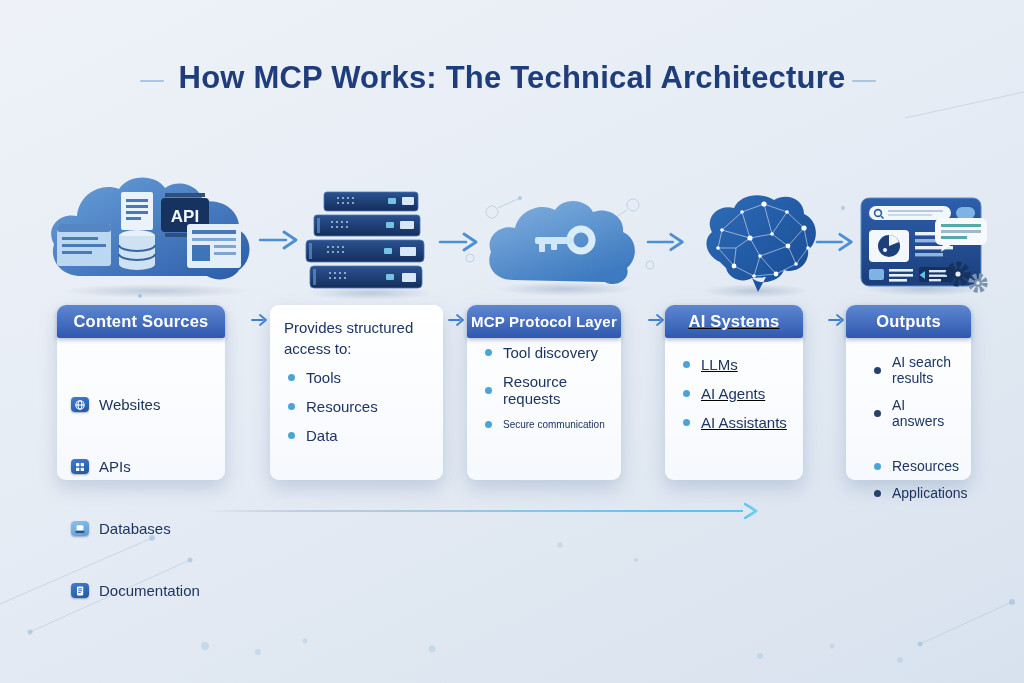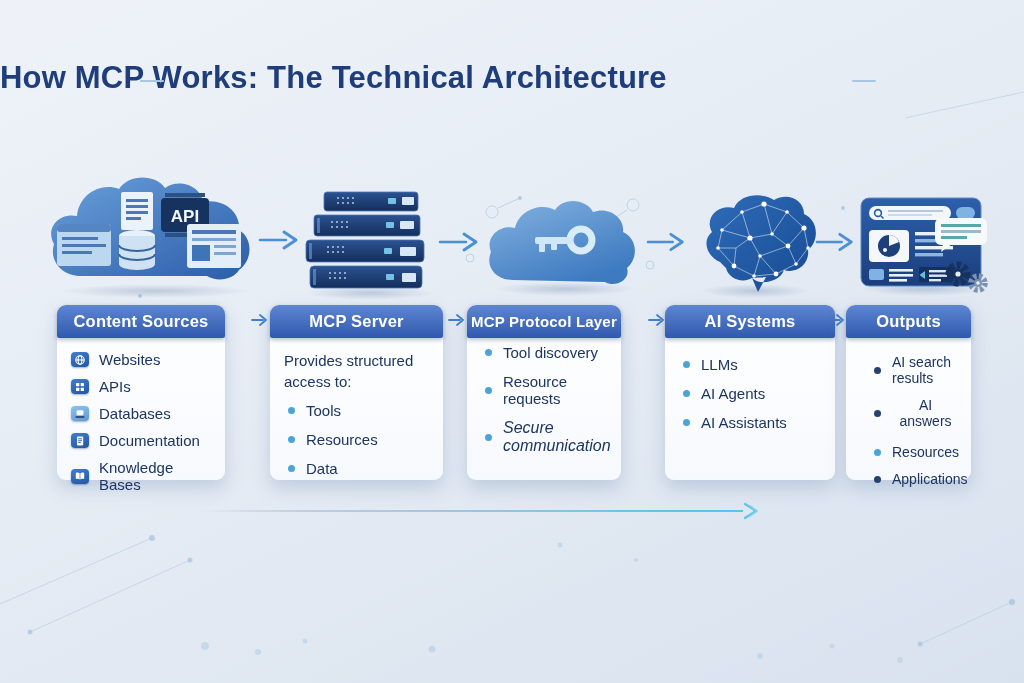--- a/index.html
+++ b/index.html
@@ -3,21 +3,21 @@
 <meta charset="utf-8">
 <style>
   html,body{margin:0;padding:0;}
   body{font-family:"Liberation Sans", sans-serif; background:#e9eef6;}
   #canvas{
     position:relative; width:1024px; height:683px; overflow:hidden;
     background:linear-gradient(155deg, var(--background-top,#eef2f8) 0%, #e7edf5 40%, var(--background-bottom,#d8e2ee) 100%);
   }
   
   .title{
-    position:absolute; left:0; top:60px; width:1024px; text-align:left;
+    position:absolute; left:0; top:60px; width:1024px; text-align:center;
     font-size:31px; font-weight:700; letter-spacing:.2px;
     color:var(--title,#1e3d7a);
   }
   .title-dash{position:absolute; top:80px; height:2px; background:#a9c6e2; border-radius:2px;}
   .dash-left{left:140px; width:24px;}
   .dash-right{left:852px; width:24px;}
   
   .flow-icon{position:absolute;}
   .icon-shadow{position:absolute; height:14px; border-radius:50%;
     background:radial-gradient(ellipse at center, rgba(90,120,160,.30), rgba(90,120,160,0) 70%);}
@@ -29,21 +29,21 @@
     box-shadow:0 8px 18px rgba(96,126,168,.28), 0 1px 0 rgba(255,255,255,.9) inset;
   }
   .card-header{
     height:33px; border-radius:9px 9px 2px 2px; display:flex; align-items:center; justify-content:center;
     background:linear-gradient(180deg, var(--header-gradient-start,#5e86d2) 0%, var(--header-gradient-end,#3059ae) 100%);
     box-shadow:0 2px 4px rgba(40,70,130,.35);
     color:var(--header-text,#fff); font-weight:700; font-size:16.5px; letter-spacing:.2px;
   }
   .card-header.small{font-size:15px;}
   .card-body{padding:13px 12px 0 14px; color:var(--body-text,#1d3560); font-size:15px; font-weight:500;}
-  .icon-row{display:flex; align-items:center; margin-bottom:10px;}
+  .icon-row{display:flex; align-items:center; margin-bottom:10px;margin-top:45px;}
   .tile{
     width:18px; height:15px; border-radius:4px; margin-right:10px; flex:0 0 auto;
     display:flex; align-items:center; justify-content:center;
     background:linear-gradient(160deg, var(--icon-tile-light,#3f7ecd) 0%, var(--icon-tile,#2356a5) 100%);
     box-shadow:0 1px 2px rgba(30,60,120,.4);
   }
   .bullet-row{display:flex; align-items:center; margin-bottom:12px;}
   .dot{width:7px; height:7px; border-radius:50%; margin:0 11px 0 4px; flex:0 0 auto;}
   .dot-blue{background:var(--bullet-blue,#4aa4da);}
   .dot-dark{background:var(--bullet-dark,#24416f);}
@@ -422,34 +422,24 @@
               <rect x="3" y="1.4" width="6.2" height="9.2" rx="1" fill="#fff"></rect>
               <g fill="#2356a5">
                 <rect x="4.2" y="3.4" width="3.8" height="0.9"></rect>
                 <rect x="4.2" y="5.3" width="3.8" height="0.9"></rect>
                 <rect x="4.2" y="7.2" width="2.6" height="0.9"></rect>
               </g>
             </svg>
         </span>
         <span>Documentation</span>
       </div>
-      <div class="icon-row">
-        <span class="tile">
-          <svg width="12" height="12" viewBox="0 0 12 12">
-              <path d="M6,3.4 C4.6,2.3 3,2.3 1.8,2.9 V9.1 C3,8.6 4.6,8.6 6,9.6 C7.4,8.6 9,8.6 10.2,9.1 V2.9 C9,2.3 7.4,2.3 6,3.4 Z" fill="#fff"></path>
-              <rect x="5.7" y="3.3" width="0.6" height="6" fill="#2356a5"></rect>
-            </svg>
-        </span>
-        <span>Knowledge Bases</span>
-      </div>
     </div>
   </div>
 
   <div class="card" style="left:270px; width:173px;">
-    <div class="card-header">MCP Server</div>
     <div class="card-body">
       <div class="intro">Provides structured access to:</div>
       <div class="bullet-row">
         <span class="dot dot-blue"></span>
         <span>Tools</span>
       </div>
       <div class="bullet-row">
         <span class="dot dot-blue"></span>
         <span>Resources</span>
       </div>
@@ -466,26 +456,26 @@
       <div class="bullet-row">
         <span class="dot dot-blue"></span>
         <span>Tool discovery</span>
       </div>
       <div class="bullet-row">
         <span class="dot dot-blue"></span>
         <span>Resource requests</span>
       </div>
       <div class="bullet-row">
         <span class="dot dot-blue"></span>
-        <span style="font-size:16px;font-style:italic;">Secure communication</span>
+        <span style="font-size:10px;">Secure communication</span>
       </div>
     </div>
   </div>
 
-  <div class="card" style="left:665px; width:170px;">
+  <div class="card" style="left:665px; width:138px;text-decoration:underline;">
     <div class="card-header">AI Systems</div>
     <div class="card-body" style="padding-top:18px;">
       <div class="bullet-row">
         <span class="dot dot-blue"></span>
         <span>LLMs</span>
       </div>
       <div class="bullet-row">
         <span class="dot dot-blue"></span>
         <span>AI Agents</span>
       </div>
@@ -496,21 +486,21 @@
     </div>
   </div>
 
   <div class="card" style="left:846px; width:125px;">
     <div class="card-header">Outputs</div>
     <div class="card-body" style="padding-top:16px; font-size:14px;padding-left:24px;">
       <div class="bullet-row" style="margin-bottom:11px;">
         <span class="dot dot-dark"></span>
         <span>AI search results</span>
       </div>
-      <div class="bullet-row" style="margin-bottom:15px;text-align:center;">
+      <div class="bullet-row" style="margin-bottom:29px;">
         <span class="dot dot-dark"></span>
         <span>AI answers</span>
       </div>
       <div class="bullet-row" style="margin-bottom:11px;">
         <span class="dot dot-blue"></span>
         <span>Resources</span>
       </div>
       <div class="bullet-row" style="margin-bottom:2px;">
         <span class="dot dot-dark"></span>
         <span>Applications</span>

